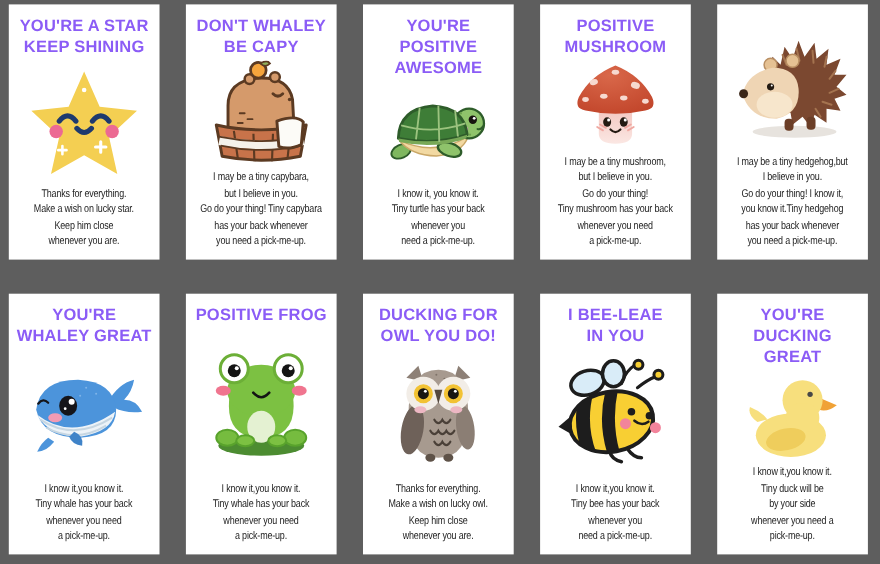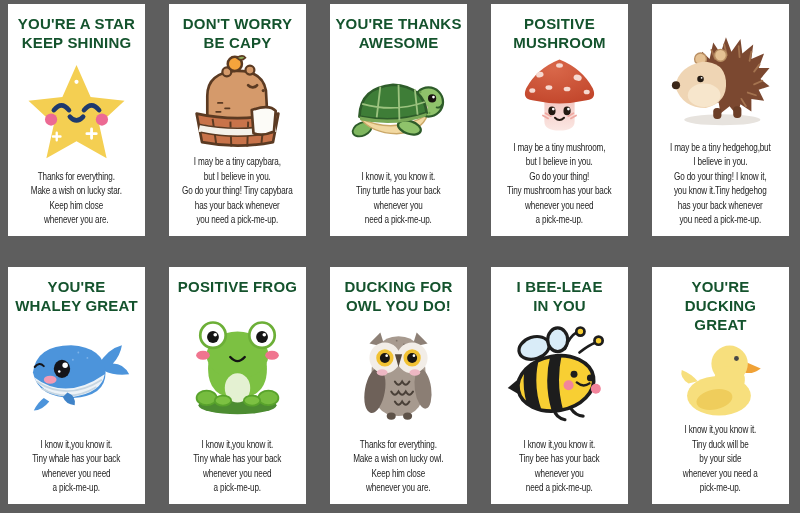--- a/index.html
+++ b/index.html
@@ -28,21 +28,21 @@
     text-align: center;
     overflow: hidden;
   }
   .card-title {
     flex: 0 0 auto;
     width: 100%;
     font-weight: bold;
     font-size: 15px;
     line-height: 1.28;
     letter-spacing: 0.2px;
-    color: #14532d;
+    color: #8b5cf6;
     white-space: pre-line;
   }
   .art {
     flex: 1 1 auto;
     min-height: 0;
     display: flex;
     align-items: center;
     justify-content: center;
     margin: 3px 0 2px;
     width: 100%;
@@ -86,21 +86,21 @@
         <circle cx="87" cy="60" r="6.5" fill="#EC6A93"></circle>
       </svg>
     </div>
     <div class="card-body">Thanks for everything.
 Make a wish on lucky star.
 Keep him close
 whenever you are.</div>
   </div>
 
   <div class="card">
-    <div class="card-title">DON'T WORRY
+    <div class="card-title">DON'T WHALEY
 BE CAPY</div>
     <div class="art">
       <svg viewBox="0 0 120 110" width="109" height="100">
         <path d="M26 76 V46 Q26 20 58 18 Q88 17 92 40 L94 76 Z" fill="#D59A6B" stroke="#5B3A22" stroke-width="3" stroke-linejoin="round"></path>
         <circle cx="48" cy="19" r="5" fill="#D59A6B" stroke="#5B3A22" stroke-width="2.5"></circle>
         <circle cx="74" cy="17" r="5" fill="#D59A6B" stroke="#5B3A22" stroke-width="2.5"></circle>
         <path d="M72 34 q5 5 10 0" stroke="#5B3A22" stroke-width="3" fill="none" stroke-linecap="round"></path>
         <circle cx="89" cy="40" r="1.8" fill="#5B3A22"></circle>
         <path d="M38 54 h5 M46 60 h5 M36 64 h5" stroke="#5B3A22" stroke-width="2" stroke-linecap="round"></path>
         <path d="M14 66 Q60 76 106 66 L100 98 Q60 106 20 98 Z" fill="#C8734A" stroke="#5B3A22" stroke-width="3" stroke-linejoin="round"></path>
@@ -113,21 +113,21 @@
       </svg>
     </div>
     <div class="card-body">I may be a tiny capybara,
 but I believe in you.
 Go do your thing! Tiny capybara
 has your back whenever
 you need a pick-me-up.</div>
   </div>
 
   <div class="card">
-    <div class="card-title">YOU'RE THANKS
+    <div class="card-title">YOU'RE POSITIVE
 AWESOME</div>
     <div class="art">
       <svg viewBox="0 0 120 110" width="109" height="100">
         <ellipse cx="20" cy="74" rx="11" ry="7" fill="#7FB75F" stroke="#2E5C2A" stroke-width="2" transform="rotate(-24 20 74)"></ellipse>
         <path d="M18 62 Q55 80 92 58 Q86 76 58 79 Q30 78 18 62 Z" fill="#F2D9A2" stroke="#CBA868" stroke-width="1.5"></path>
         <circle cx="93" cy="44" r="16" fill="#8FC36B" stroke="#2E5C2A" stroke-width="2.5"></circle>
         <circle cx="97" cy="40" r="4.5" fill="#17130F"></circle>
         <circle cx="98.5" cy="38.5" r="1.5" fill="#FFFFFF"></circle>
         <ellipse cx="88" cy="50" rx="4" ry="3" fill="#EFB7CB"></ellipse>
         <path d="M102 50 q4 1 6 -3" stroke="#2E5C2A" stroke-width="2" fill="none" stroke-linecap="round"></path>

